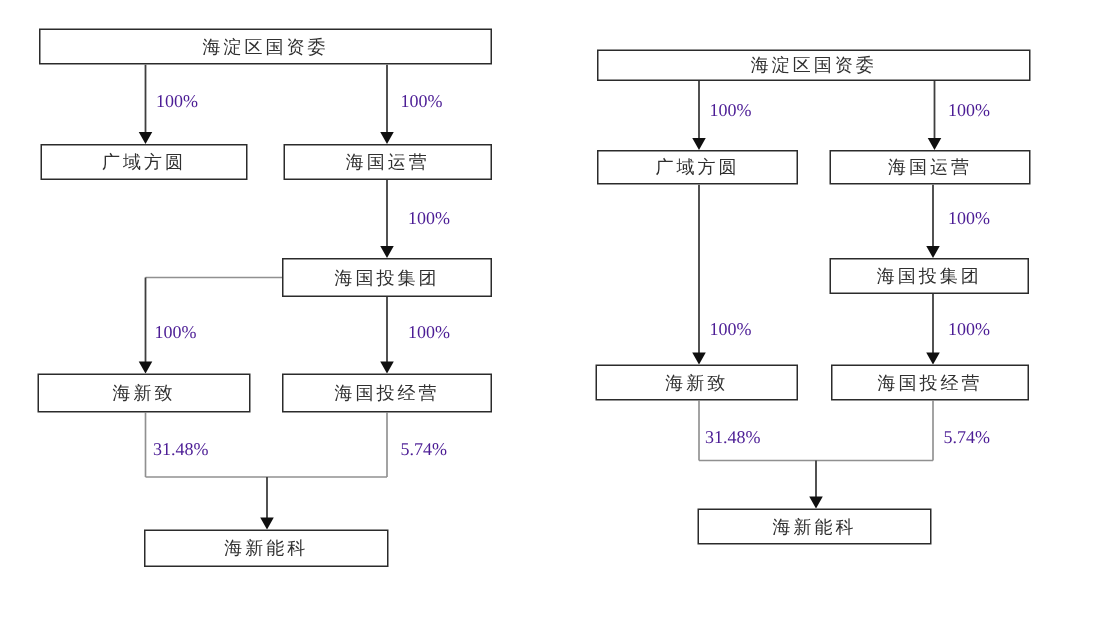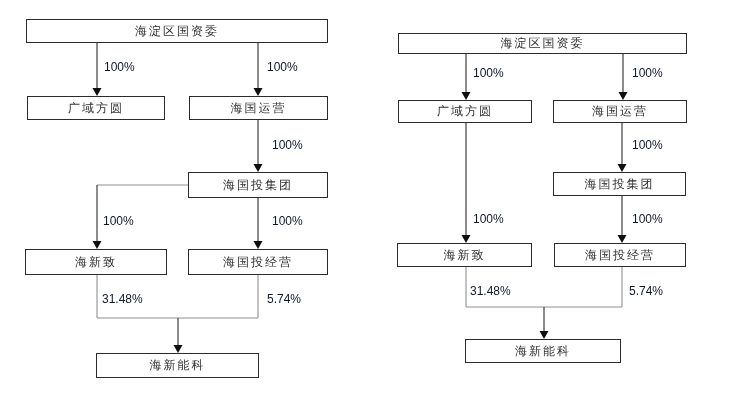--- a/index.html
+++ b/index.html
@@ -10,22 +10,22 @@
   .node{
     position:absolute;box-sizing:border-box;
     border:1.4px solid #2b2b2b;background:#ffffff;
     display:flex;align-items:center;justify-content:center;
     font-family:"Liberation Serif","DejaVu Serif",serif;
     font-size:12px;letter-spacing:2px;color:#303030;
     white-space:nowrap;z-index:2;
   }
   .pct{
     position:absolute;z-index:2;
-    font-family:Liberation Sans, sans-serif;
-    font-size:12px;color:#0f172a;white-space:nowrap;
+    font-family:Liberation Serif, serif;
+    font-size:12px;color:#4c1d95;white-space:nowrap;
   }
   .ln{stroke:#3f3f3f;stroke-width:1.2;fill:none;}
   .lngray{stroke:#909090;stroke-width:1.1;fill:none;}
   .ah{fill:#0f0f0f;stroke:none;}
 </style>
 </head>
 <body>
 
 <div id="stage">
 

